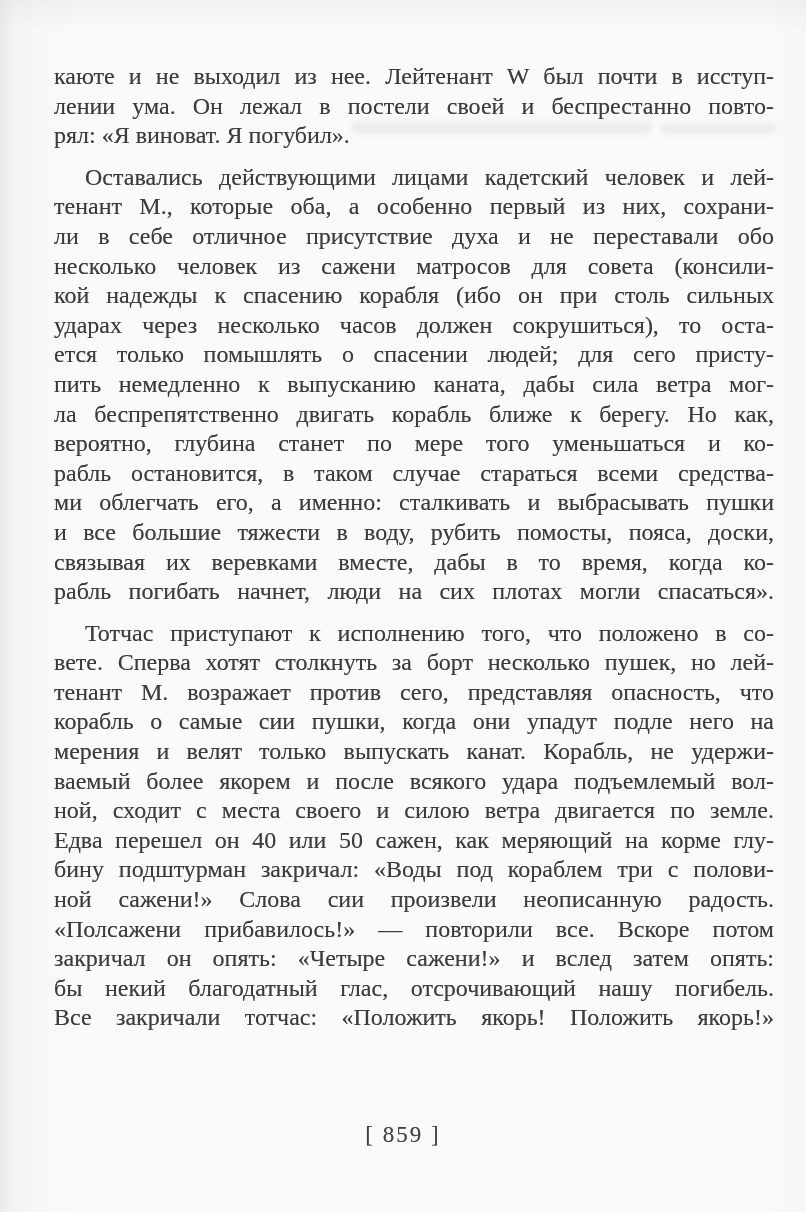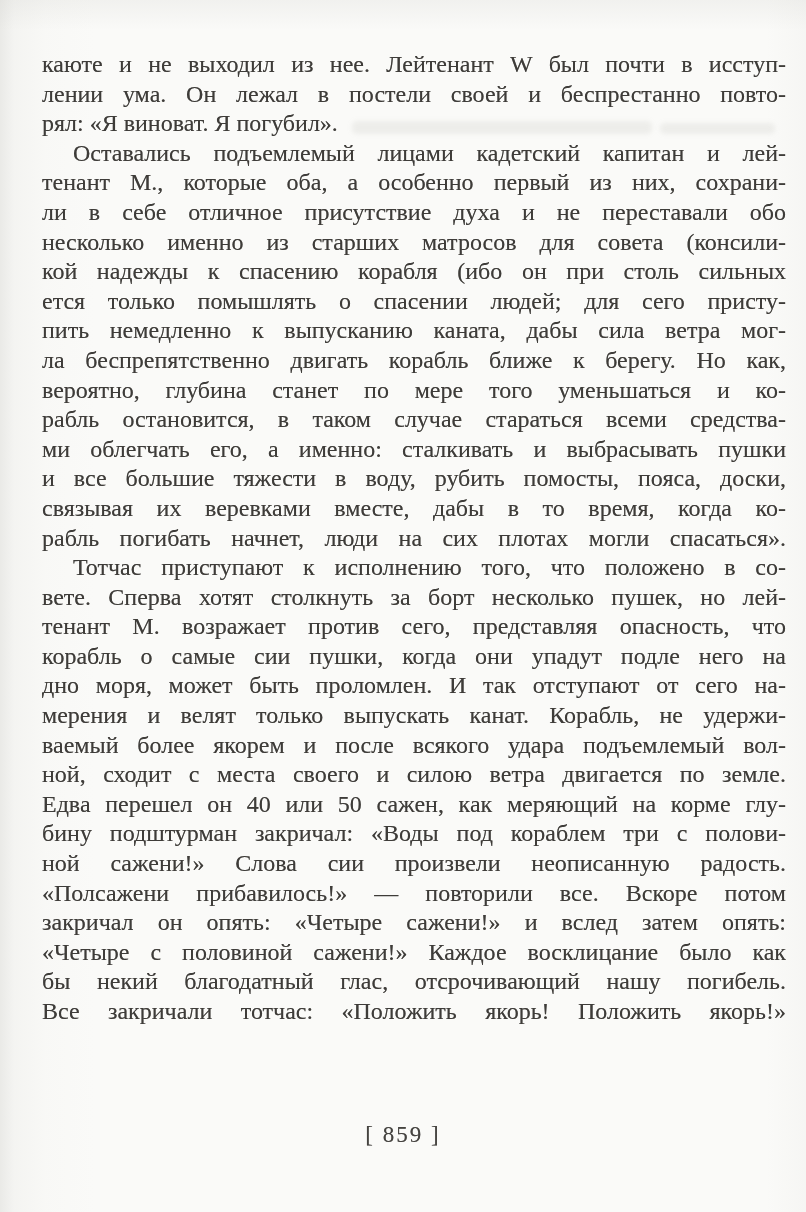--- a/index.html
+++ b/index.html
@@ -15,21 +15,21 @@
     font-family: "Liberation Serif", "DejaVu Serif", serif;
     color: #3e3c39;
     overflow: hidden;
   }
   .text-block {
     position: absolute;
     left: 42px;
     top: 50px;
     width: 744px;
   }
-  .para { margin: 0; padding: 0; }
+  .para { margin: 12px; padding: 0; }
   .line {
     font-size: 24px;
     line-height: 29.6px;
     height: 29.6px;
     text-align: justify;
     text-align-last: justify;
     text-shadow: 0 0 0.6px rgba(62,60,57,0.55);
     white-space: nowrap;
   }
   .line.first-indent { text-indent: 31px; }
@@ -64,51 +64,50 @@
 
   <main class="text-block">
 
     <p class="para">
       <span class="line" style="display:block">каюте и не выходил из нее. Лейтенант W был почти в исступ-</span>
       <span class="line" style="display:block">лении ума. Он лежал в постели своей и беспрестанно повто-</span>
       <span class="line par-end" style="display:block">рял: «Я виноват. Я погубил».</span>
     </p>
 
     <p class="para">
-      <span class="line first-indent" style="display:block">Оставались подъемлемый лицами кадетский капитан и лей-</span>
+      <span class="line first-indent" style="display:block">Оставались действующими лицами кадетский человек и лей-</span>
       <span class="line" style="display:block">тенант М., которые оба, а особенно первый из них, сохрани-</span>
       <span class="line" style="display:block">ли в себе отличное присутствие духа и не переставали обо</span>
-      <span class="line" style="display:block">несколько именно из старших матросов для совета (консили-</span>
+      <span class="line" style="display:block">несколько человек из сажени матросов для совета (консили-</span>
       <span class="line" style="display:block">кой надежды к спасению корабля (ибо он при столь сильных</span>
+      <span class="line" style="display:block">ударах через несколько часов должен сокрушиться), то оста-</span>
       <span class="line" style="display:block">ется только помышлять о спасении людей; для сего присту-</span>
       <span class="line" style="display:block">пить немедленно к выпусканию каната, дабы сила ветра мог-</span>
       <span class="line" style="display:block">ла беспрепятственно двигать корабль ближе к берегу. Но как,</span>
       <span class="line" style="display:block">вероятно, глубина станет по мере того уменьшаться и ко-</span>
       <span class="line" style="display:block">рабль остановится, в таком случае стараться всеми средства-</span>
       <span class="line" style="display:block">ми облегчать его, а именно: сталкивать и выбрасывать пушки</span>
       <span class="line" style="display:block">и все большие тяжести в воду, рубить помосты, пояса, доски,</span>
       <span class="line" style="display:block">связывая их веревками вместе, дабы в то время, когда ко-</span>
       <span class="line" style="display:block">рабль погибать начнет, люди на сих плотах могли спасаться».</span>
     </p>
 
     <p class="para">
       <span class="line first-indent" style="display:block">Тотчас приступают к исполнению того, что положено в со-</span>
       <span class="line" style="display:block">вете. Сперва хотят столкнуть за борт несколько пушек, но лей-</span>
       <span class="line" style="display:block">тенант М. возражает против сего, представляя опасность, что</span>
       <span class="line" style="display:block">корабль о самые сии пушки, когда они упадут подле него на</span>
-      <span class="line" style="display:block">дно моря, может быть проломлен. И так отступают от сего на-</span>
       <span class="line" style="display:block">мерения и велят только выпускать канат. Корабль, не удержи-</span>
       <span class="line" style="display:block">ваемый более якорем и после всякого удара подъемлемый вол-</span>
       <span class="line" style="display:block">ной, сходит с места своего и силою ветра двигается по земле.</span>
       <span class="line" style="display:block">Едва перешел он 40 или 50 сажен, как меряющий на корме глу-</span>
       <span class="line" style="display:block">бину подштурман закричал: «Воды под кораблем три с полови-</span>
       <span class="line" style="display:block">ной сажени!» Слова сии произвели неописанную радость.</span>
       <span class="line" style="display:block">«Полсажени прибавилось!» — повторили все. Вскоре потом</span>
       <span class="line" style="display:block">закричал он опять: «Четыре сажени!» и вслед затем опять:</span>
-      <span class="line" style="display:block">«Четыре с половиной сажени!» Каждое восклицание было как</span>
       <span class="line" style="display:block">бы некий благодатный глас, отсрочивающий нашу погибель.</span>
       <span class="line" style="display:block">Все закричали тотчас: «Положить якорь! Положить якорь!»</span>
     </p>
 
   </main>
 
   <div class="page-number">[ 859 ]</div>
 
 </div>
 

